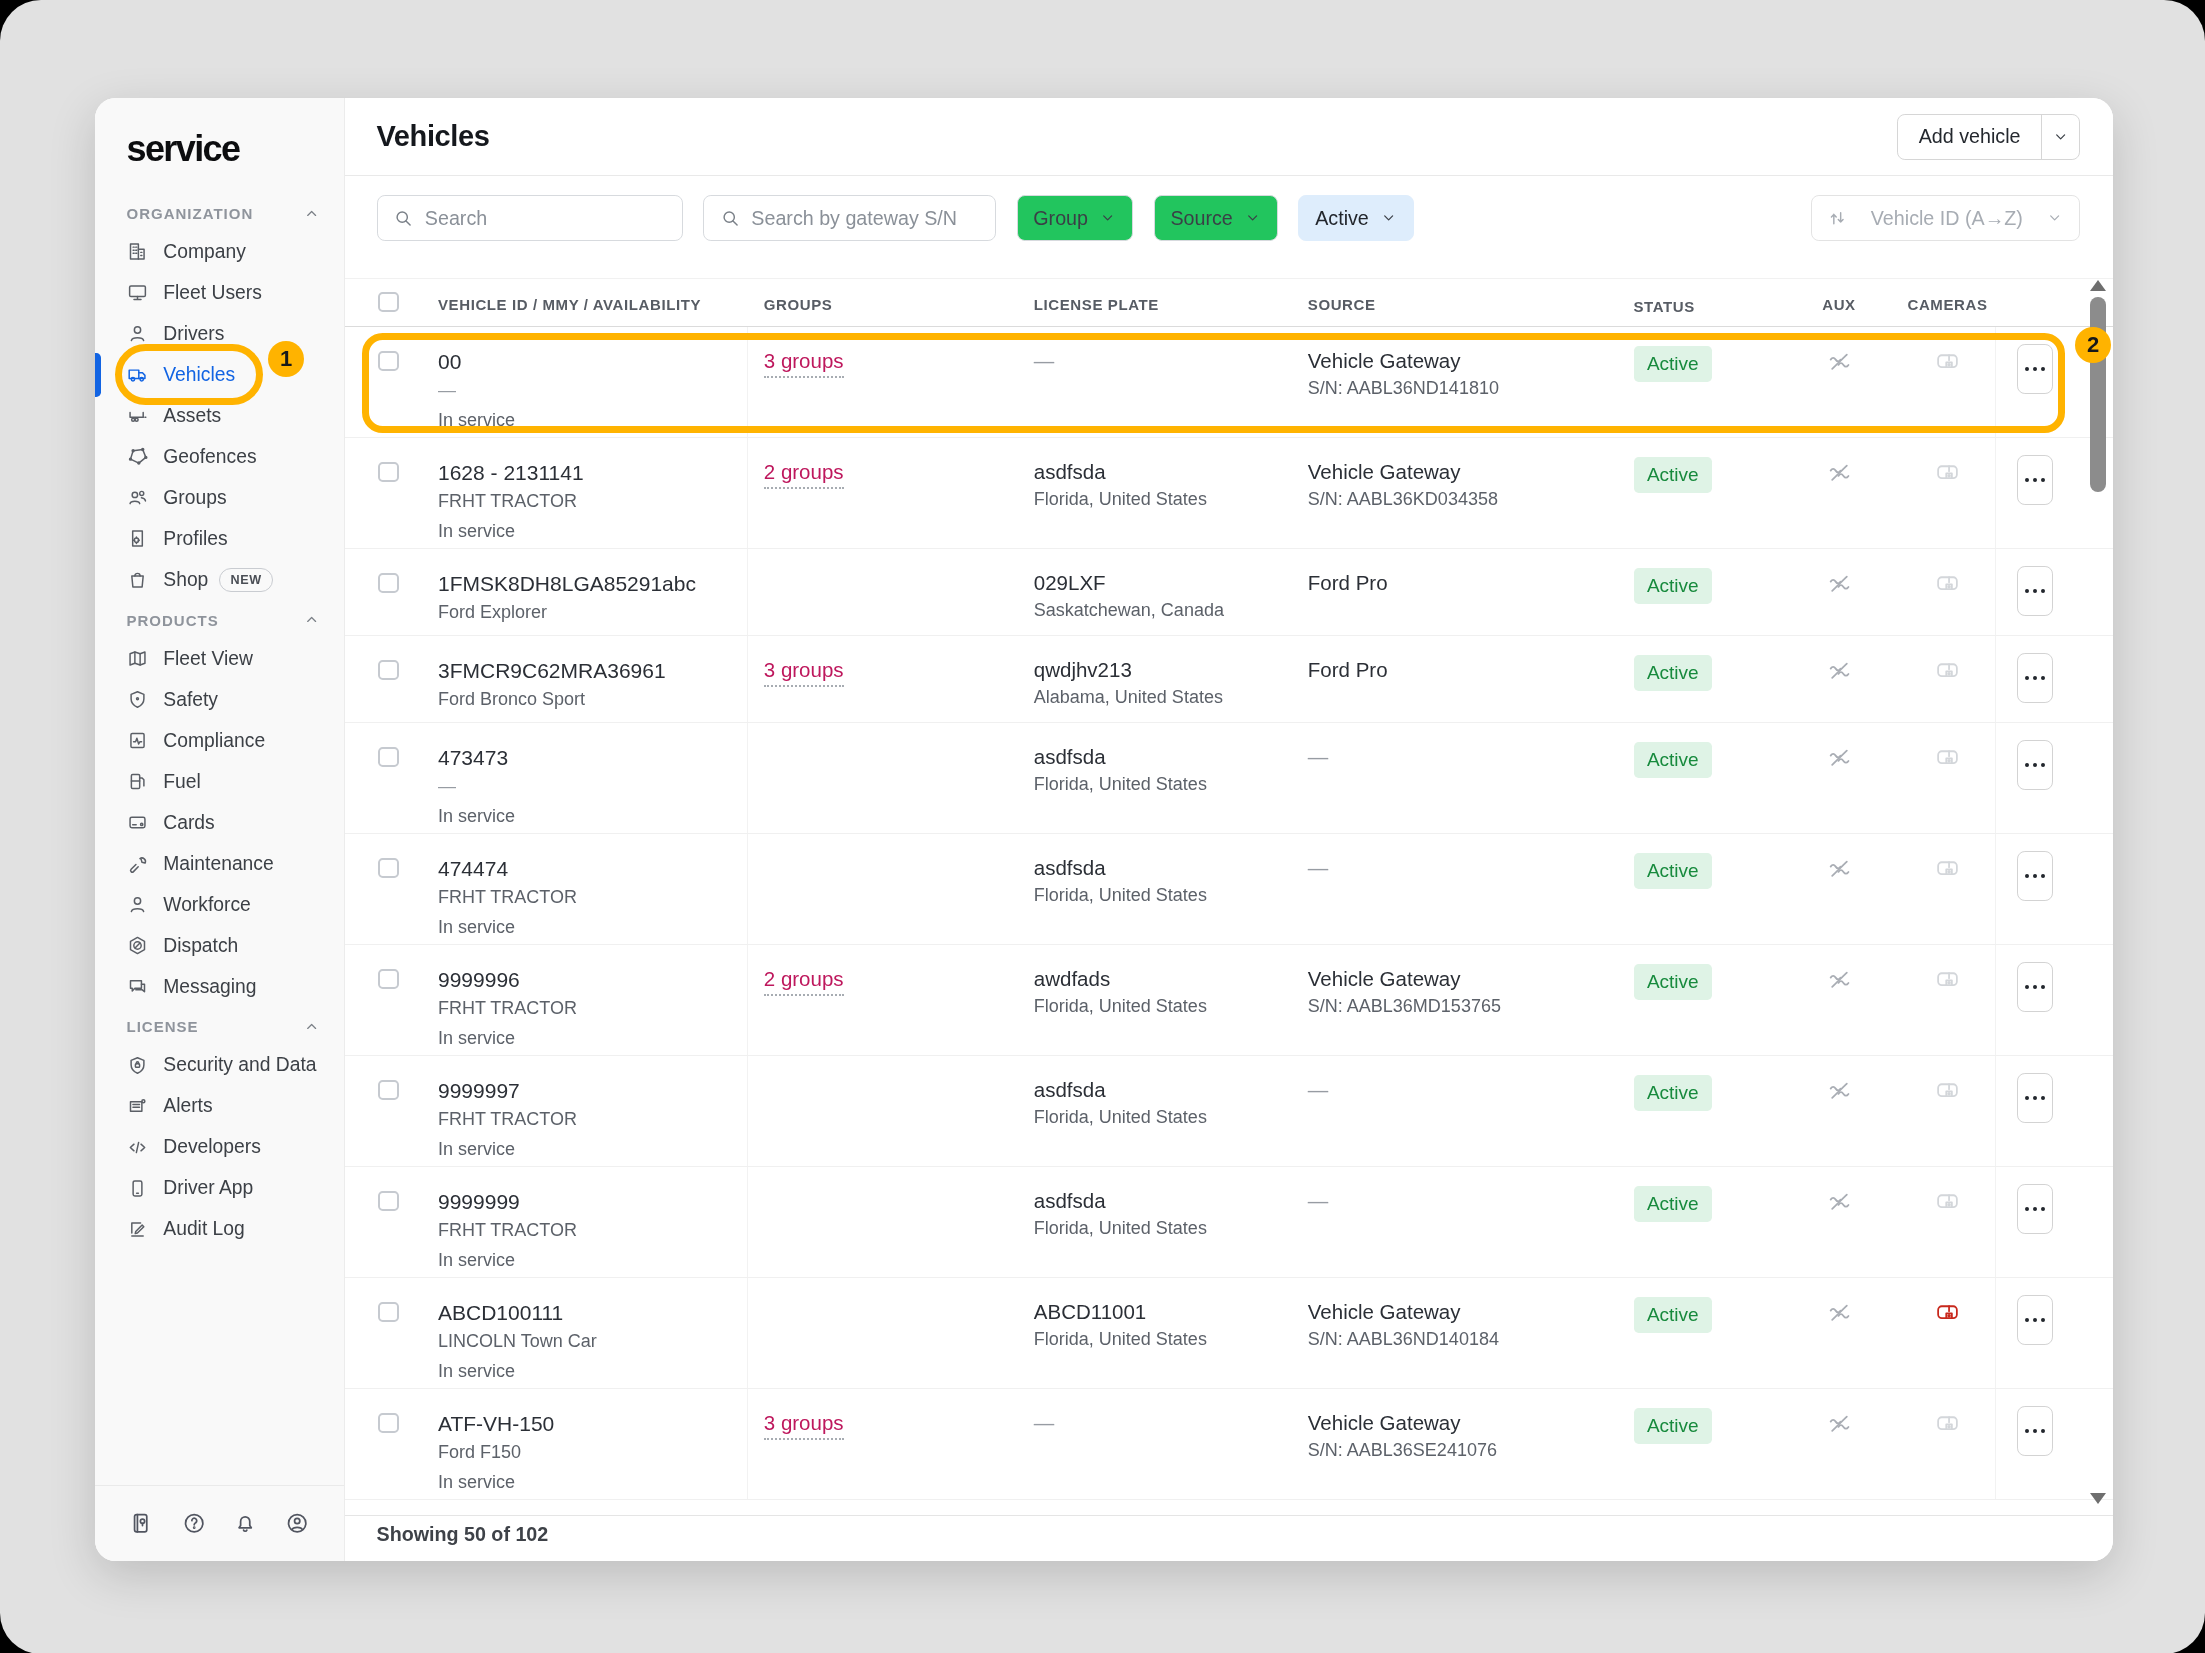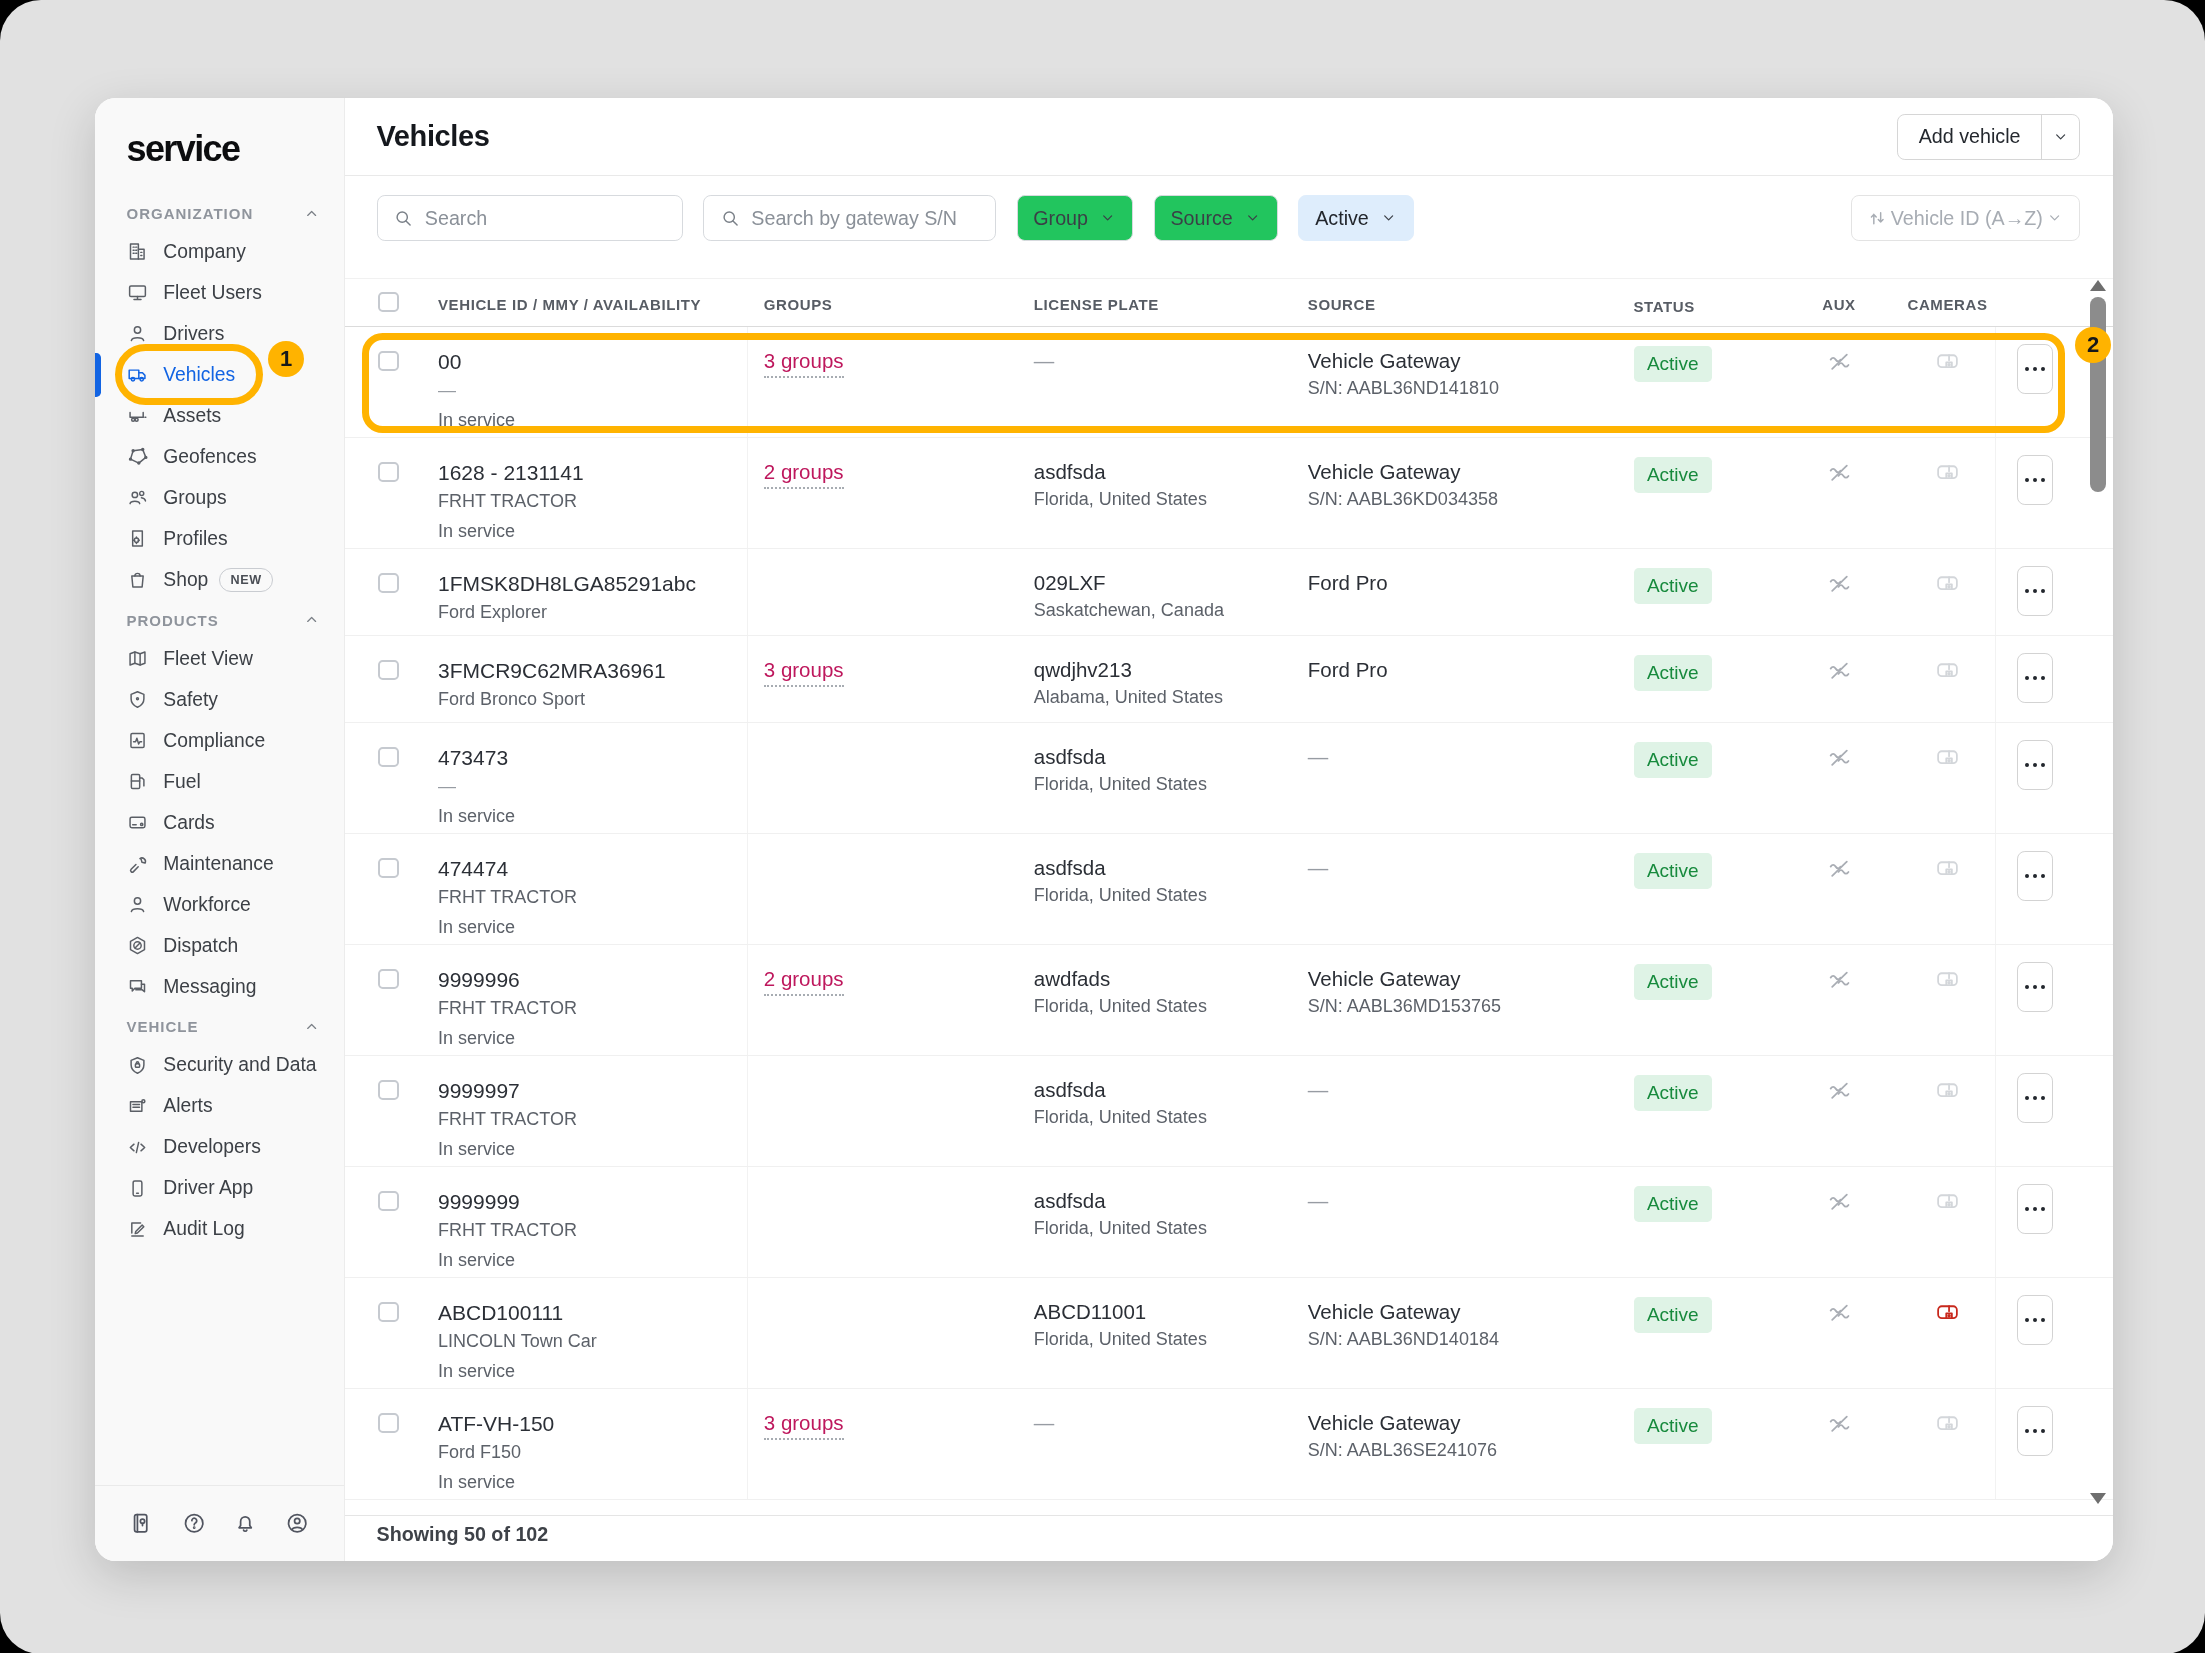--- a/index.html
+++ b/index.html
@@ -47,21 +47,21 @@
     display:flex; align-items:center; padding:0 15.8px; gap:11px; }
   .finput input { border:none; outline:none; font-size:19.7px; color:#3A3F46; width:100%;
     font-family:"Liberation Sans", sans-serif; background:transparent; }
   .finput input::placeholder { color:#8A9098; }
   .w-search { width:306px; } .w-gateway { width:293px; }
   .in-icon { width:20.5px; height:20.5px; color:#7A8088; flex:none; }
   .drop { height:46px; border:1.6px solid #D7DADE; border-radius:7.9px; background:#22c55e; cursor:pointer;
     display:flex; align-items:center; justify-content:center; gap:11px; padding:0 15.8px; font-size:19.7px; color:#3A3F46; }
   .drop.active-chip { background:#DEEDFC; border-color:#DEEDFC; color:#22262C; }
   .sort { margin-left:auto; height:46px; border:1.6px solid #E3E3E3; border-radius:7.9px; cursor:pointer;
-    display:flex; align-items:center; gap:3px; padding:0 15.8px; font-size:19.7px; color:#A7ACB3; }
+    display:flex; align-items:center; gap:23px; padding:0 15.8px; font-size:19.7px; color:#A7ACB3; }
   .sort-ic { width:20.5px; height:20.5px; color:#A7ACB3; }
 
   .grid { display:grid; grid-template-columns:60px 343px 270px 274px 310px 176px 122px 95px 1fr; }
   .table-head { margin-top:18px; height:49px; flex:none; border-top:1.6px solid #F1F1F1; border-bottom:1.6px solid #DBDBDB; }
   .th { font-size:15px; font-weight:700; letter-spacing:0.6px; color:#575C64; padding-top:17.3px; }
   .th.c2 { padding-left:33px; } .th.pl20 { padding-left:15.8px; } .th.c-status { padding-left:31.5px; }
   .th.center { text-align:center; padding-left:0; }
   .checkbox { width:20.5px; height:20.5px; border:2px solid #C6CAD0; border-radius:4.7px; background:#fff; display:block; cursor:pointer; }
   .head-check { margin:12.6px 0 0 33px; }
 
@@ -329,21 +329,21 @@
                     <path d="M16.5 9.5H20v8.5l-2.5-2.2H10"></path>
                   </svg>
                 </span>
     <span class="nlabel">Messaging</span>
 
   </div>
             </div>
         </div>
         <div class="nav-section">
           <div class="section-header">
-            <span class="section-label">VEHICLE</span>
+            <span class="section-label">LICENSE</span>
             <span class="section-chevron">
                 <svg viewBox="0 0 24 24" fill="none" stroke="currentColor" stroke-width="1.7" stroke-linecap="round" stroke-linejoin="round">
                   <path d="M6.5 14.5L12 9l5.5 5.5"></path>
                 </svg>
               </span>
           </div>
           <div class="section-items">
               <div class="nav-item">
     <span class="nicon">
                   <svg viewBox="0 0 24 24" fill="none" stroke="currentColor" stroke-width="1.7" stroke-linecap="round" stroke-linejoin="round">

